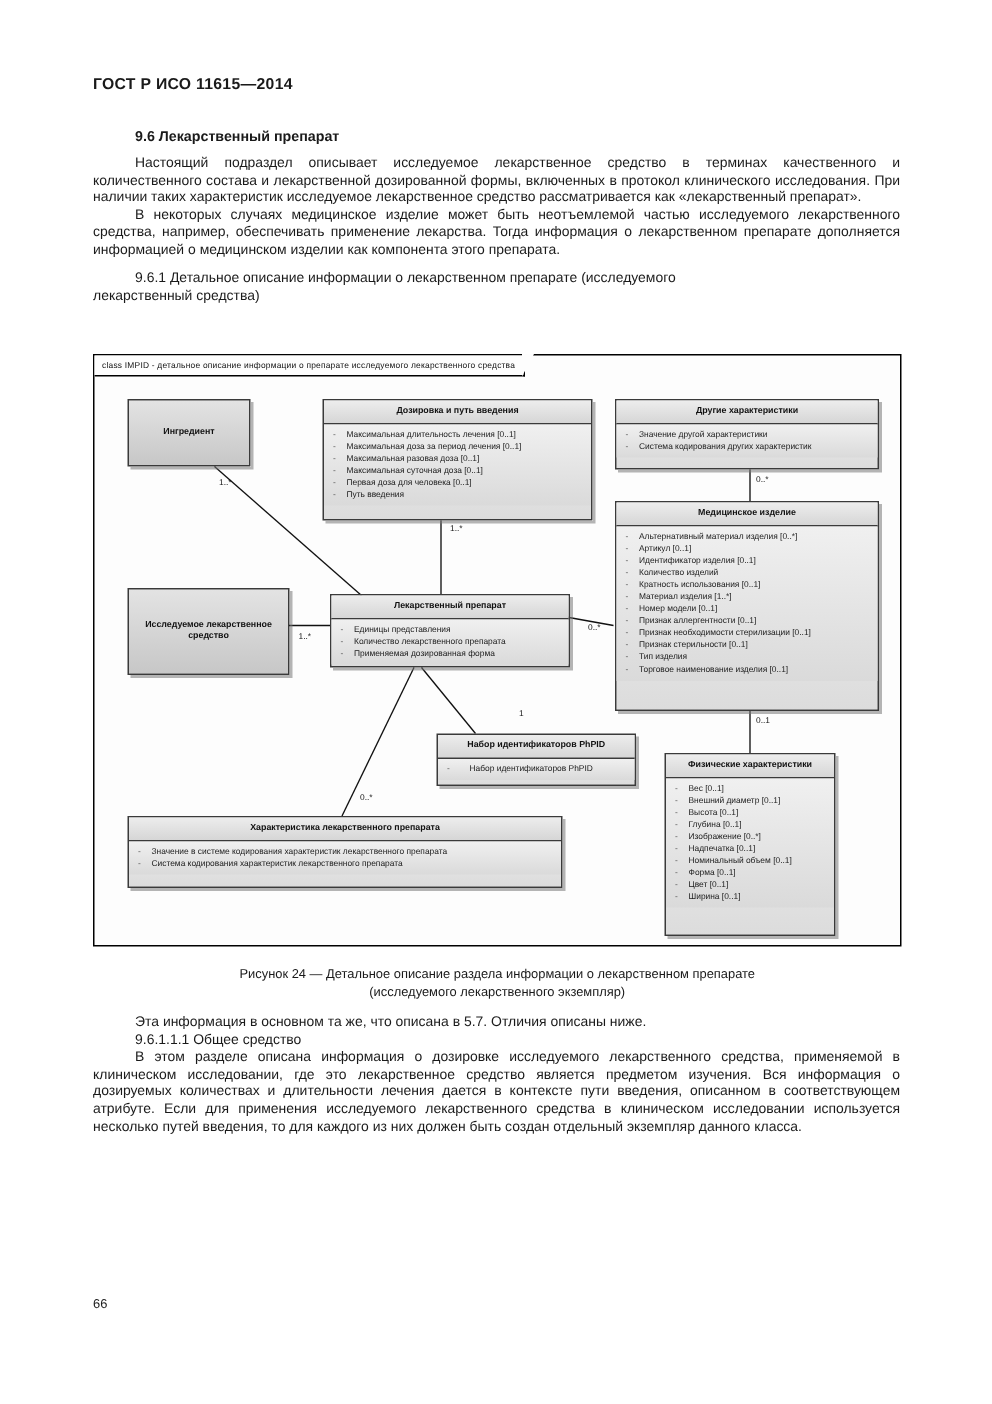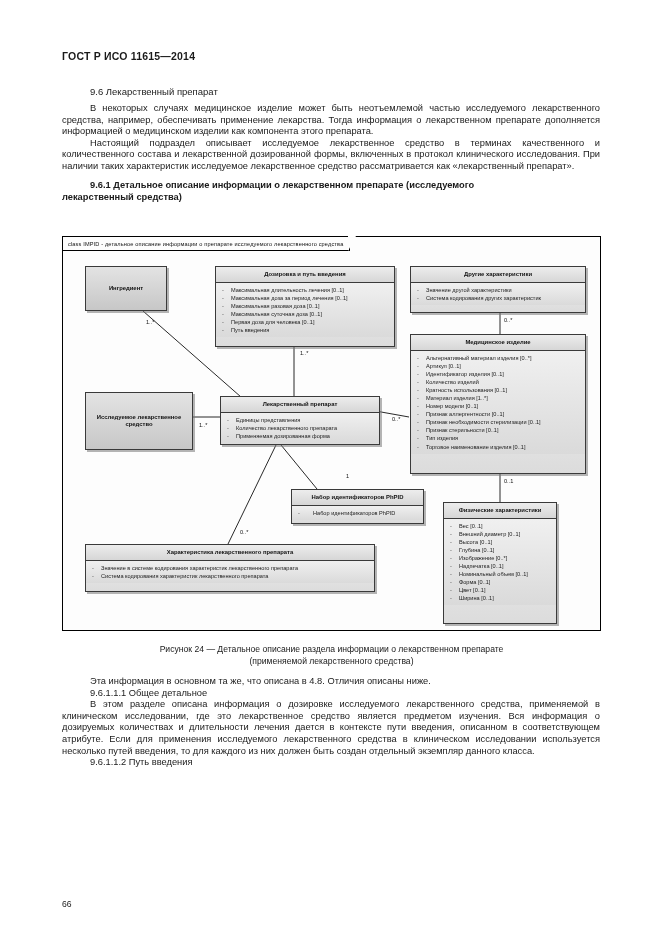--- a/index.html
+++ b/index.html
@@ -31,27 +31,27 @@
     letter-spacing: 0.2px;
   }
   .content {
     position: absolute;
     left: 62px;
     top: 86px;
     width: 538px;
   }
   h3.sec {
     font-size: 9.5px;
-    font-weight: normal;
+    font-weight: bold;
     margin: 0 0 6px 0;
     padding-left: 28px;
   }
   h3.sec2 {
     font-size: 9.3px;
-    font-weight: bold;
+    font-weight: normal;
     margin: 6px 0 0 0;
     line-height: 12px;
   }
   h3.sec2 .ind { padding-left: 28px; display:inline-block; }
   p.body {
     font-size: 9.3px;
     line-height: 11.6px;
     margin: 0 0 0 0;
     text-align: justify;
     text-indent: 28px;
@@ -174,35 +174,35 @@
   }
   .after-text {
     position: absolute;
     left: 62px;
     top: 676px;
     width: 538px;
   }
   .folio {
     position: absolute;
     left: 62px;
-    top: 899px;
+    top: 864px;
     font-size: 8.6px;
   }
 </style>
 </head>
 <body>
 
 <div class="page">
 
   <div class="std-header">ГОСТ Р ИСО 11615—2014</div>
 
   <div class="content">
     <h3 class="sec">9.6 Лекарственный препарат</h3>
+    <p class="body">Настоящий подраздел описывает исследуемое лекарственное средство в терминах качественного и количественного состава и лекарственной дозированной формы, включенных в протокол клинического исследования. При наличии таких характеристик исследуемое лекарственное средство рассматривается как «лекарственный препарат».</p>
     <p class="body">В некоторых случаях медицинское изделие может быть неотъемлемой частью исследуемого лекарственного средства, например, обеспечивать применение лекарства. Тогда информация о лекарственном препарате дополняется информацией о медицинском изделии как компонента этого препарата.</p>
-    <p class="body">Настоящий подраздел описывает исследуемое лекарственное средство в терминах качественного и количественного состава и лекарственной дозированной формы, включенных в протокол клинического исследования. При наличии таких характеристик исследуемое лекарственное средство рассматривается как «лекарственный препарат».</p>
     <h3 class="sec2"><span class="ind">9.6.1 Детальное описание информации о лекарственном препарате (исследуемого</span><br><span>лекарственный средства)</span></h3>
   </div>
 
   <div class="diagram">
     <div class="frame-clip">
 
       <svg class="edges" viewBox="0 0 539 395">
         <g stroke="#111" stroke-width="0.9" fill="none">
 
           <line x1="80" y1="74" x2="178" y2="160"></line>
@@ -322,25 +322,24 @@
       <div class="card" style="left:177px; top:292px;">0..*</div>
       <div class="card" style="left:441px; top:241px;">0..1</div>
 
     </div>
 
     <div class="frame-label">class IMPID -  детальное описание информации о препарате исследуемого лекарственного средства</div>
   </div>
 
   <div class="caption">
     <div>Рисунок 24 — Детальное описание раздела информации о лекарственном препарате</div>
-    <div>(применяемой лекарственного средства)</div>
+    <div>(исследуемого лекарственного экземпляр)</div>
   </div>
 
   <div class="after-text">
-    <p class="body">Эта информация в основном та же, что описана в 4.8. Отличия описаны ниже.</p>
-    <p class="body">9.6.1.1.1 Общее детальное</p>
+    <p class="body">Эта информация в основном та же, что описана в 5.7. Отличия описаны ниже.</p>
+    <p class="body">9.6.1.1.1 Общее средство</p>
     <p class="body">В этом разделе описана информация о дозировке исследуемого лекарственного средства, применяемой в клиническом исследовании, где это лекарственное средство является предметом изучения. Вся информация о дозируемых количествах и длительности лечения дается в контексте пути введения, описанном в соответствующем атрибуте. Если для применения исследуемого лекарственного средства в клиническом исследовании используется несколько путей введения, то для каждого из них должен быть создан отдельный экземпляр данного класса.</p>
-    <p class="body">9.6.1.1.2 Путь введения</p>
   </div>
 
   <div class="folio">66</div>
 
 </div>
 
 </body></html>

